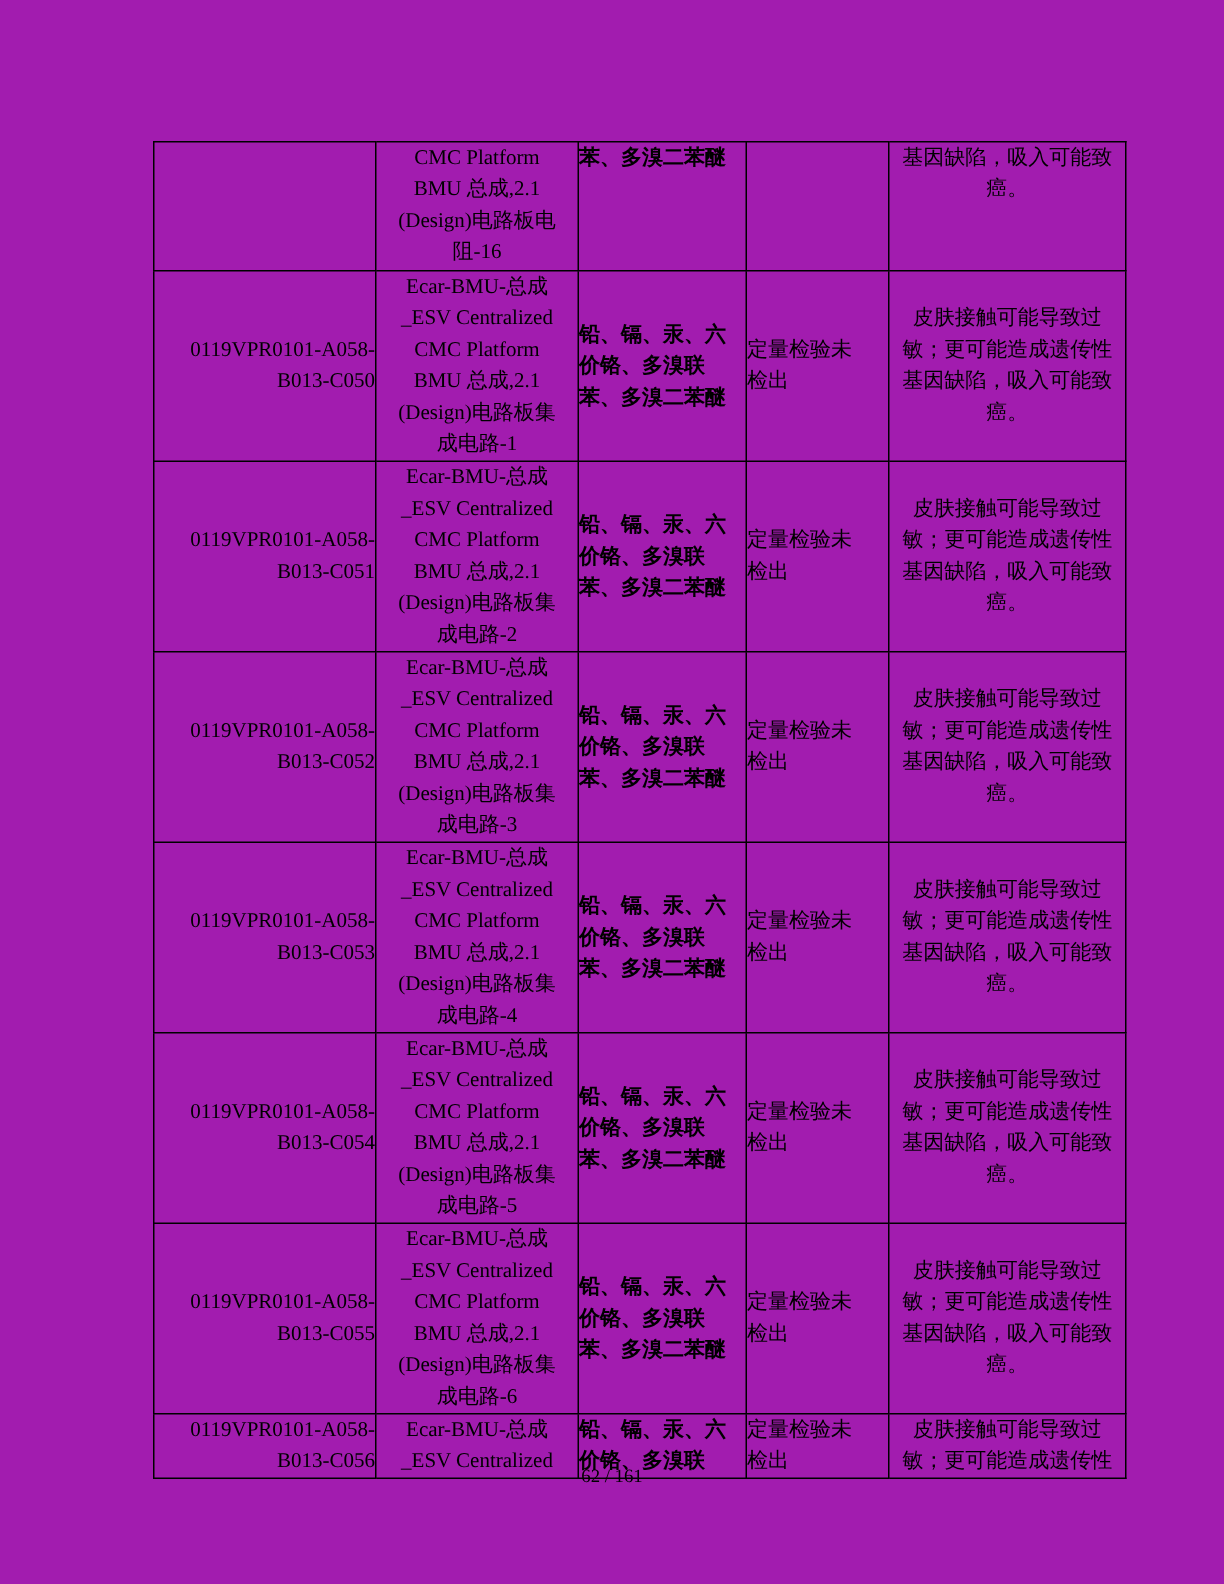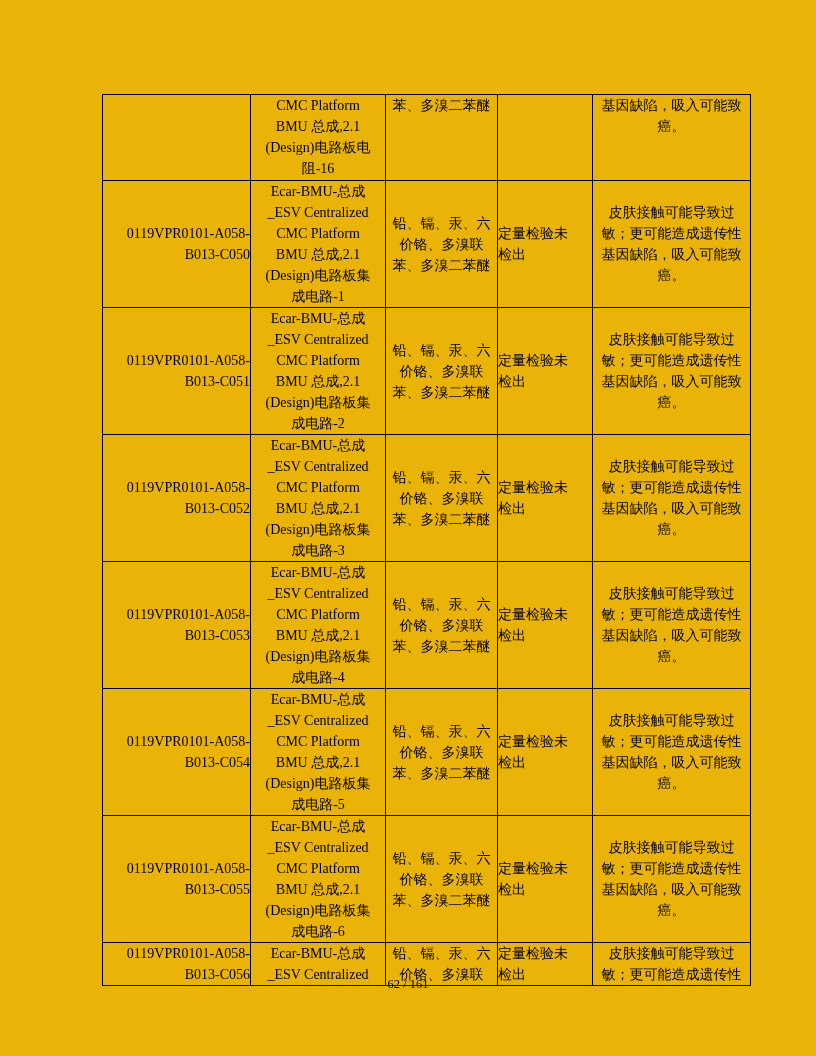--- a/index.html
+++ b/index.html
@@ -4,21 +4,21 @@
 <style>
   html, body {
     margin: 0;
     padding: 0;
     background: #ffffff;
   }
   .page {
     position: relative;
     width: 816px;
     height: 1056px;
-    background: #eab308;
+    background: #a21caf;
     font-family: "Liberation Serif", "DejaVu Serif", serif;
     color: #000000;
     overflow: hidden;
   }
   table.report {
     position: absolute;
     left: 102px;
     top: 94px;
     width: 648px;
     border-collapse: collapse;
@@ -30,21 +30,21 @@
     border: 1px solid #000000;
     padding: 0;
     vertical-align: middle;
     white-space: pre-line;
     overflow: hidden;
     word-break: break-word;
   }
   tr.partial td { vertical-align: top; }
   td.c1 { padding-left: 3px;  text-align: right; }
   td.c2 { text-align: center; }
-  td.c3 { padding-left: 5px;  text-align: center; }
+  td.c3 { padding-left: 5px;  text-align: left; font-weight: bold; }
   td.c4 { padding-left: 5px;  text-align: left; margin-top: 26px; }
   td.c5 { padding-left: 11px; padding-right: 3px; text-align: center; }
   tr.h86  { height: 86px; }
   tr.h125 { height: 125px; }
   tr.h126 { height: 126px; }
   tr.h42  { height: 42px; }
   .footer {
     position: absolute;
     left: 0;
     top: 977px;

